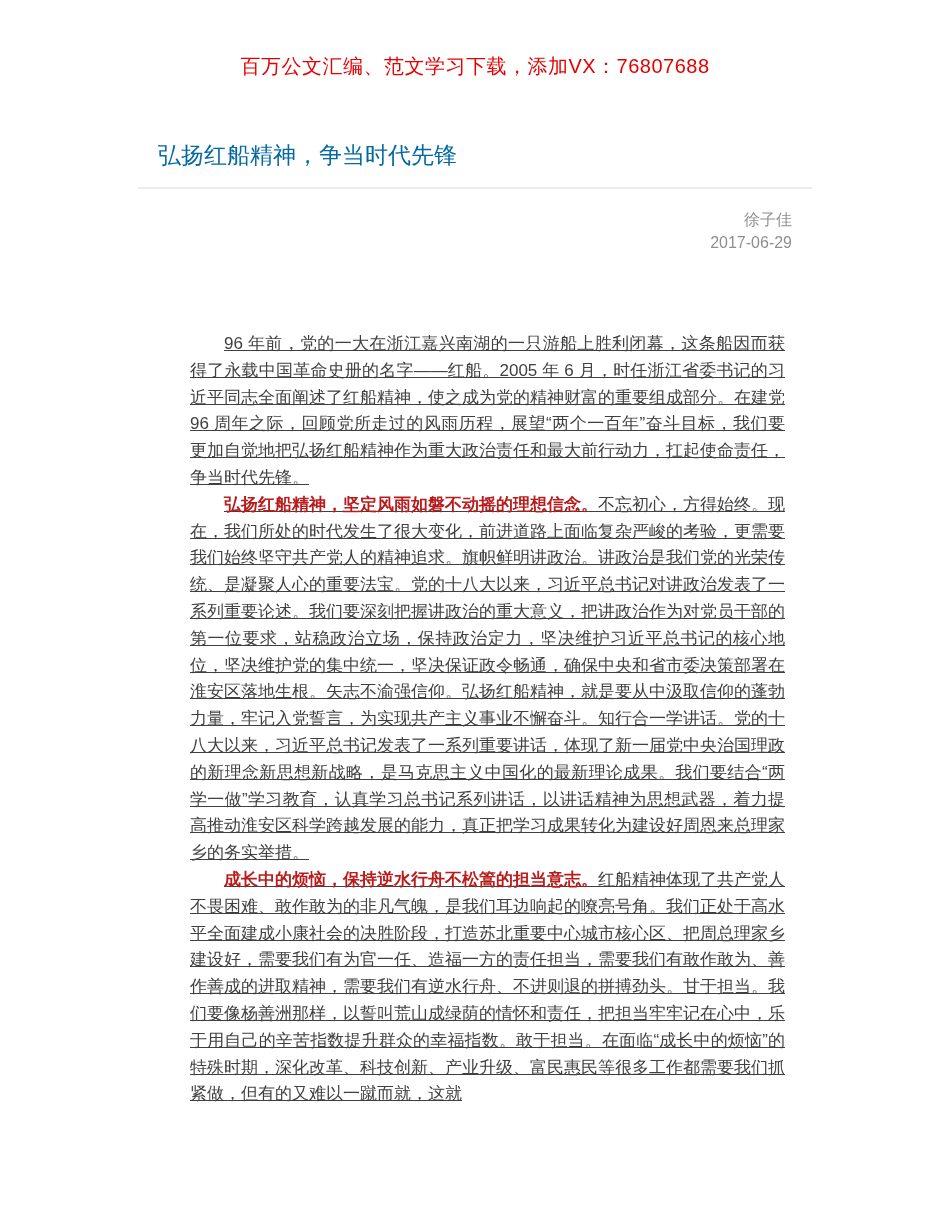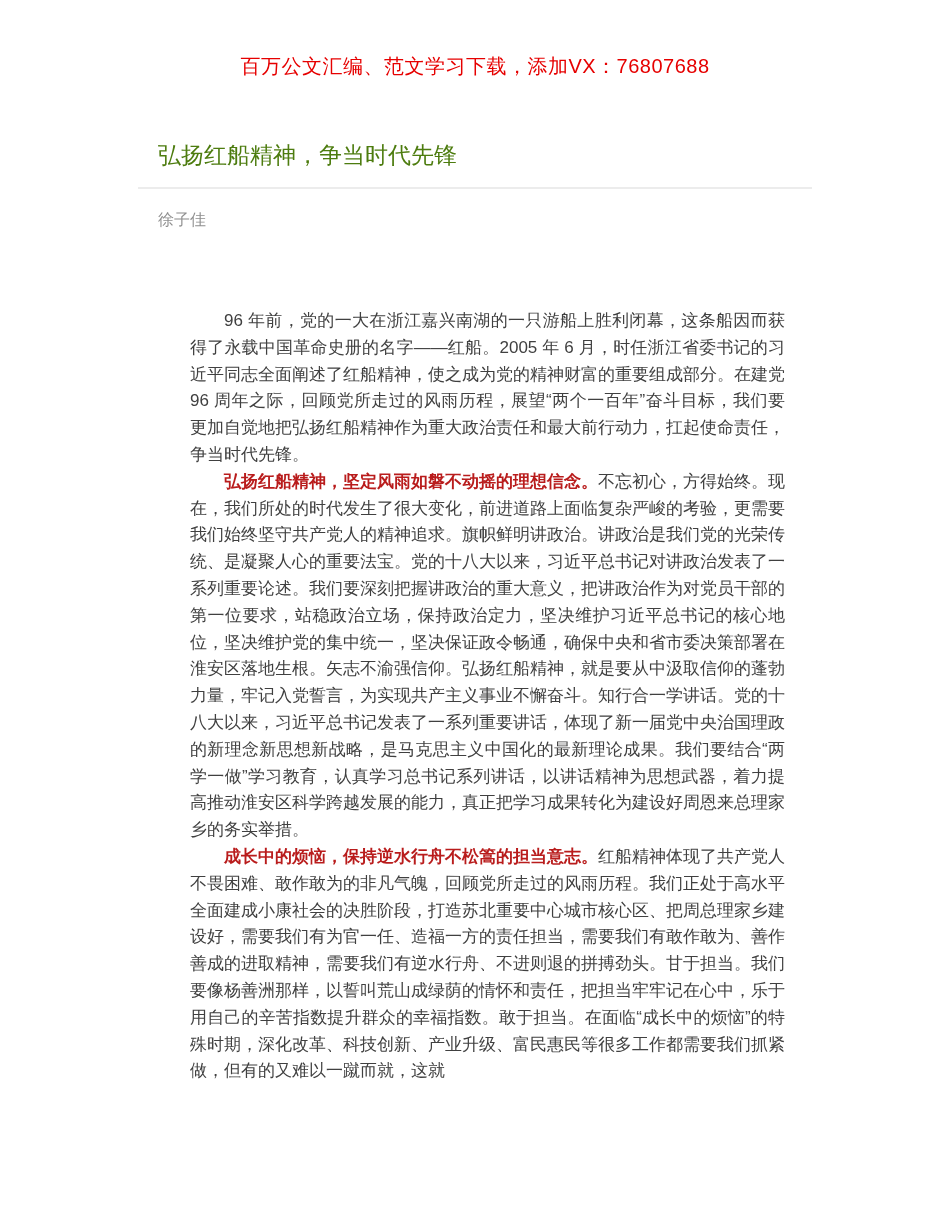--- a/index.html
+++ b/index.html
@@ -26,44 +26,46 @@
   .article {
     width: 674px;
     margin: 0 auto;
   }
   .title-block {
     padding: 60px 20px 0 20px;
   }
   .article-title {
     font-size: 23px;
     font-weight: 400;
-    color: #4d7c0f;
+    color: #0369a1;
     line-height: 30px;
   }
   .divider {
     margin-top: 17px;
     border-bottom: 2px solid #ececec;
   }
   .meta-block {
     padding: 19px 20px 0 20px;
     font-size: 16px;
     color: #8f8f8f;
     line-height: 23px;
+    text-align: right;
   }
   .article-body {
     margin: 77px 27px 0 52px;
     width: 595px;
     font-size: 17px;
     line-height: 26.8px;
     color: #404040;
     text-align: justify;
   }
   .article-body p {
     text-indent: 2em;
     margin: 0;
+    text-decoration: underline;
   }
   .lead {
     font-weight: 700;
     color: #b91c1c;
   }
 </style>
 </head>
 <body>
 
 <div class="page">
@@ -73,23 +75,24 @@
   <div class="article">
 
     <div class="title-block">
       <h1 class="article-title">弘扬红船精神，争当时代先锋</h1>
     </div>
 
     <div class="divider"></div>
 
     <div class="meta-block">
       <div>徐子佳</div>
+      <div>2017-06-29</div>
     </div>
 
     <div class="article-body">
       <p><span class="lead"></span><span>96 年前，党的一大在浙江嘉兴南湖的一只游船上胜利闭幕，这条船因而获得了永载中国革命史册的名字——红船。2005 年 6 月，时任浙江省委书记的习近平同志全面阐述了红船精神，使之成为党的精神财富的重要组成部分。在建党 96 周年之际，回顾党所走过的风雨历程，展望“两个一百年”奋斗目标，我们要更加自觉地把弘扬红船精神作为重大政治责任和最大前行动力，扛起使命责任，争当时代先锋。</span></p>
       <p><span class="lead">弘扬红船精神，坚定风雨如磐不动摇的理想信念。</span><span>不忘初心，方得始终。现在，我们所处的时代发生了很大变化，前进道路上面临复杂严峻的考验，更需要我们始终坚守共产党人的精神追求。旗帜鲜明讲政治。讲政治是我们党的光荣传统、是凝聚人心的重要法宝。党的十八大以来，习近平总书记对讲政治发表了一系列重要论述。我们要深刻把握讲政治的重大意义，把讲政治作为对党员干部的第一位要求，站稳政治立场，保持政治定力，坚决维护习近平总书记的核心地位，坚决维护党的集中统一，坚决保证政令畅通，确保中央和省市委决策部署在淮安区落地生根。矢志不渝强信仰。弘扬红船精神，就是要从中汲取信仰的蓬勃力量，牢记入党誓言，为实现共产主义事业不懈奋斗。知行合一学讲话。党的十八大以来，习近平总书记发表了一系列重要讲话，体现了新一届党中央治国理政的新理念新思想新战略，是马克思主义中国化的最新理论成果。我们要结合“两学一做”学习教育，认真学习总书记系列讲话，以讲话精神为思想武器，着力提高推动淮安区科学跨越发展的能力，真正把学习成果转化为建设好周恩来总理家乡的务实举措。</span></p>
-      <p><span class="lead">成长中的烦恼，保持逆水行舟不松篙的担当意志。</span><span>红船精神体现了共产党人不畏困难、敢作敢为的非凡气魄，回顾党所走过的风雨历程。我们正处于高水平全面建成小康社会的决胜阶段，打造苏北重要中心城市核心区、把周总理家乡建设好，需要我们有为官一任、造福一方的责任担当，需要我们有敢作敢为、善作善成的进取精神，需要我们有逆水行舟、不进则退的拼搏劲头。甘于担当。我们要像杨善洲那样，以誓叫荒山成绿荫的情怀和责任，把担当牢牢记在心中，乐于用自己的辛苦指数提升群众的幸福指数。敢于担当。在面临“成长中的烦恼”的特殊时期，深化改革、科技创新、产业升级、富民惠民等很多工作都需要我们抓紧做，但有的又难以一蹴而就，这就</span></p>
+      <p><span class="lead">成长中的烦恼，保持逆水行舟不松篙的担当意志。</span><span>红船精神体现了共产党人不畏困难、敢作敢为的非凡气魄，是我们耳边响起的嘹亮号角。我们正处于高水平全面建成小康社会的决胜阶段，打造苏北重要中心城市核心区、把周总理家乡建设好，需要我们有为官一任、造福一方的责任担当，需要我们有敢作敢为、善作善成的进取精神，需要我们有逆水行舟、不进则退的拼搏劲头。甘于担当。我们要像杨善洲那样，以誓叫荒山成绿荫的情怀和责任，把担当牢牢记在心中，乐于用自己的辛苦指数提升群众的幸福指数。敢于担当。在面临“成长中的烦恼”的特殊时期，深化改革、科技创新、产业升级、富民惠民等很多工作都需要我们抓紧做，但有的又难以一蹴而就，这就</span></p>
     </div>
 
   </div>
 
 </div>
 
 </body></html>

